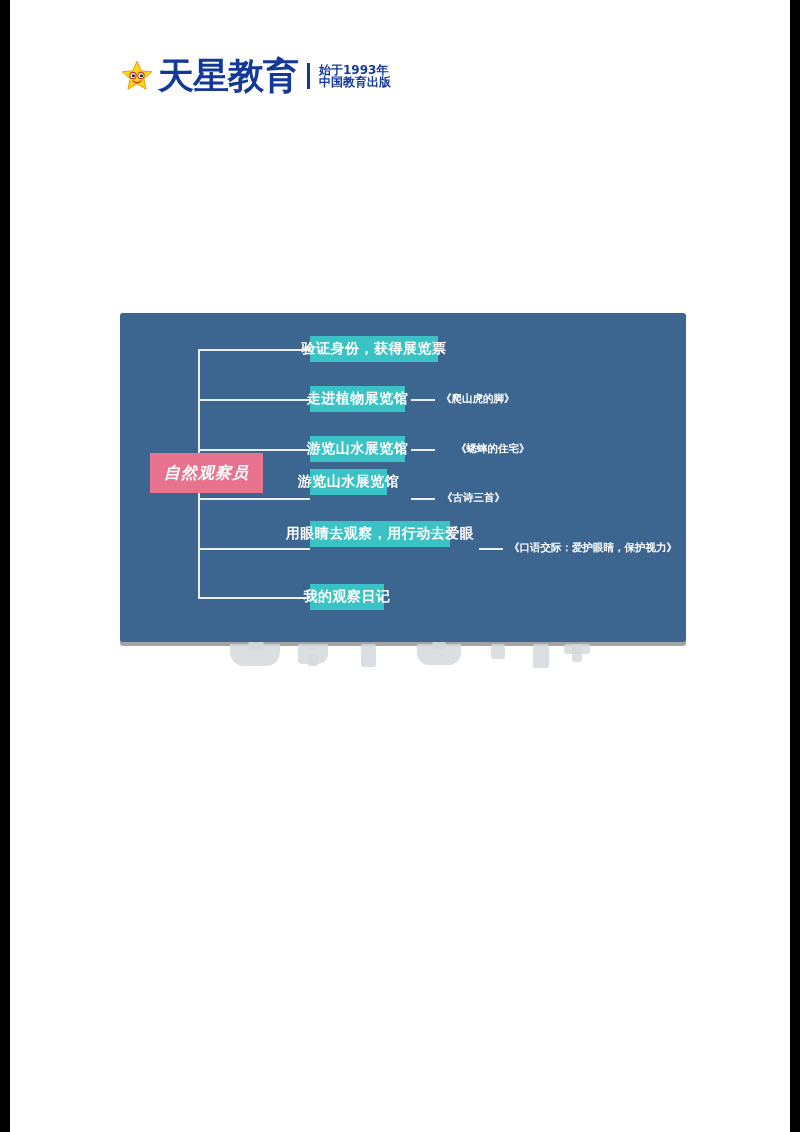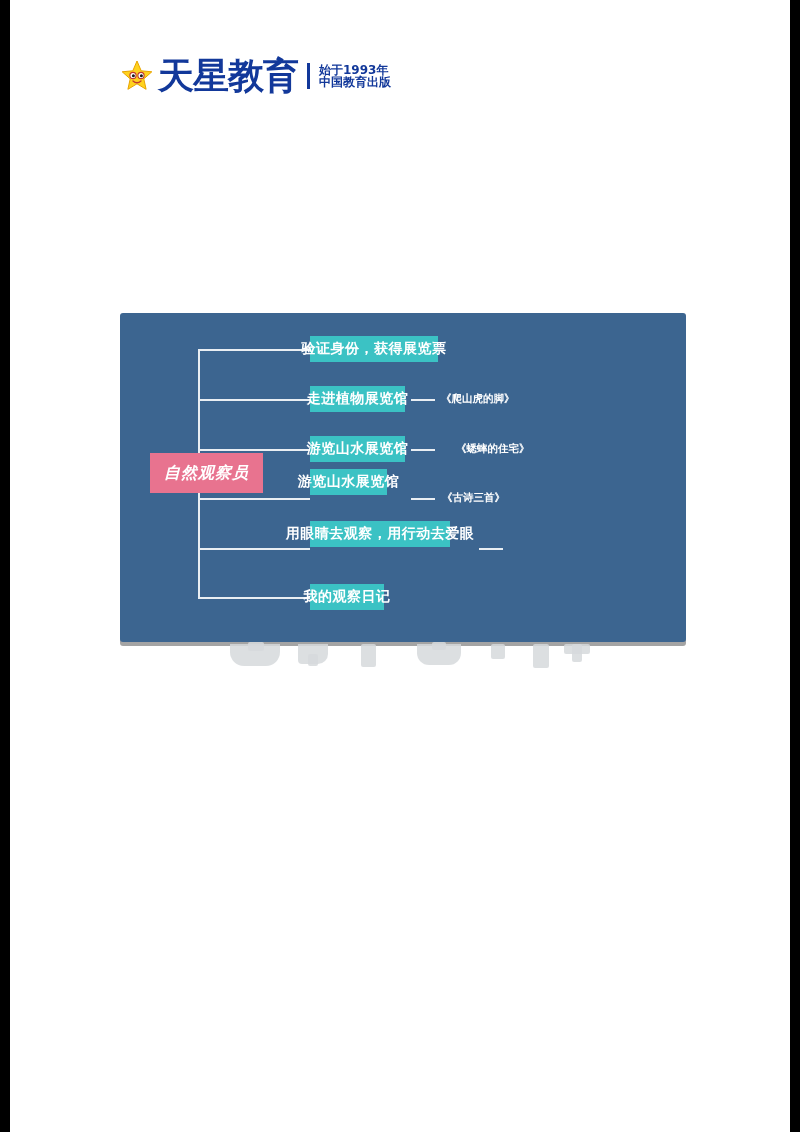--- a/index.html
+++ b/index.html
@@ -212,20 +212,21 @@
     <div class="child-node" style="left:190px; top:123px; width:95px;">游览山水展览馆</div>
     <div class="ref-dash" style="left:291px; top:136px; width:24px;"></div>
     <div class="ref-label" style="left:336px; top:123px;">《蟋蟀的住宅》</div>
 
     <div class="child-node" style="left:190px; top:156px; width:77px;">游览山水展览馆</div>
     <div class="ref-dash" style="left:291px; top:185px; width:24px;"></div>
     <div class="ref-label" style="left:322px; top:172px;">《古诗三首》</div>
 
     <div class="child-node" style="left:190px; top:208px; width:140px;">用眼睛去观察，用行动去爱眼</div>
     <div class="ref-dash" style="left:359px; top:235px; width:24px;"></div>
+    <div class="ref-label" style="left:389px; top:222px;">《口语交际：爱护眼睛，保护视力》</div>
 
     <div class="child-node" style="left:190px; top:271px; width:74px;">我的观察日记</div>
 
   </div>
 
   <div id="deco-strip">
     <div class="deco-shape" style="left:110px; top:2px; width:50px; height:22px; border-radius:0 0 14px 14px;"></div>
     <div class="deco-shape" style="left:128px; top:0px; width:16px; height:9px;"></div>
     <div class="deco-shape" style="left:178px; top:2px; width:30px; height:20px; border-radius:0 0 10px 4px;"></div>
     <div class="deco-shape" style="left:188px; top:12px; width:10px; height:12px;"></div>

